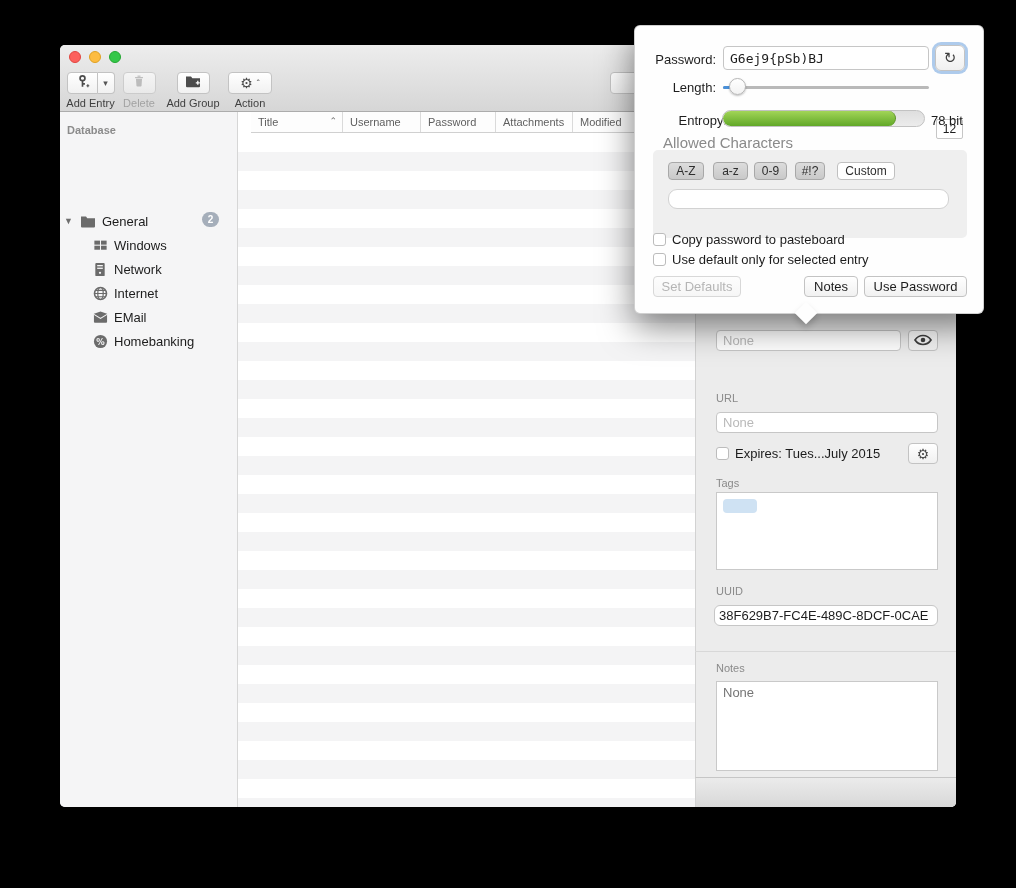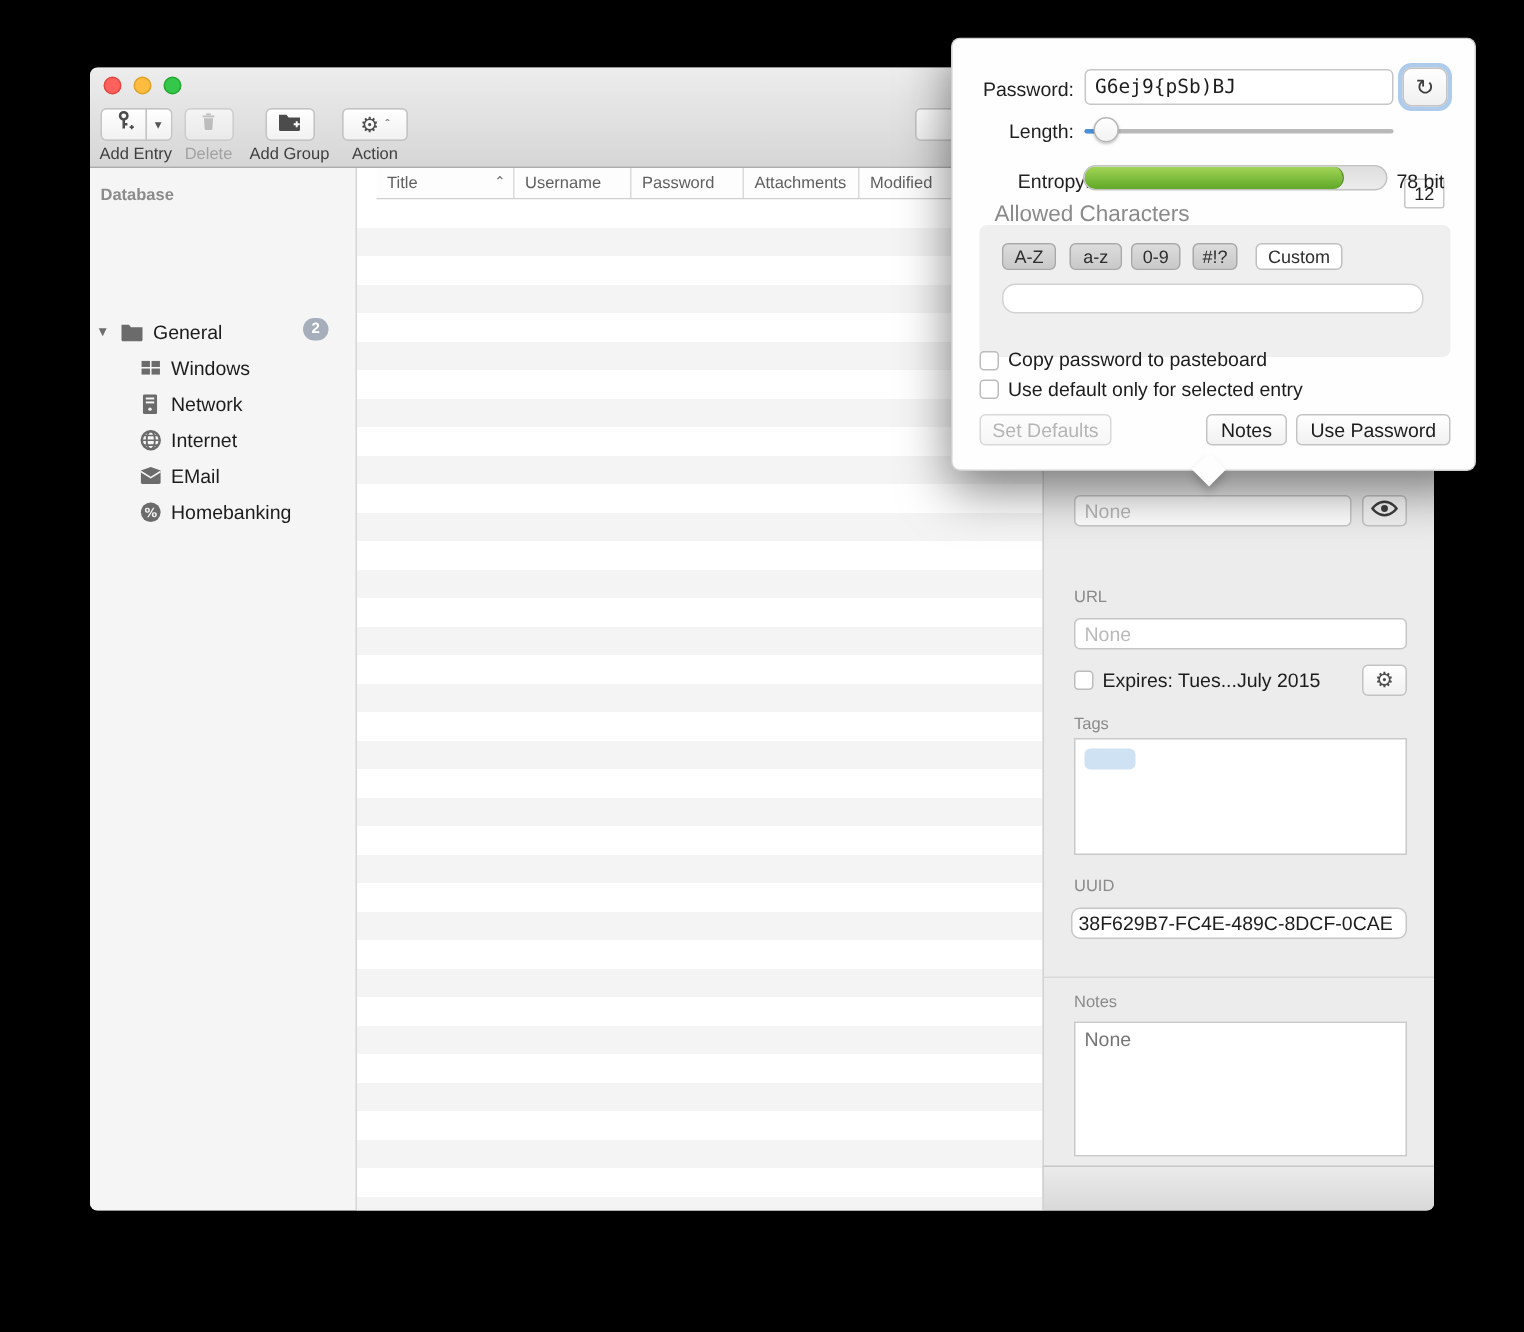--- a/index.html
+++ b/index.html
@@ -335,21 +335,21 @@
   <div class="pop-small" style="left:28px; top:108px;">Allowed Characters</div>
   <div id="char-box">
     <div class="char-btn sel" style="left:15px; width:36px;">A-Z</div>
     <div class="char-btn sel" style="left:60px; width:35px;">a-z</div>
     <div class="char-btn sel" style="left:101px; width:33px;">0-9</div>
     <div class="char-btn sel" style="left:142px; width:30px;">#!?</div>
     <div class="char-btn" style="left:184px; width:58px;">Custom</div>
     <input id="custom-input" value="" style="">
   </div>
 
-  <div class="cb-row" style="left:18px; top:206px;align-items:flex-end;">
+  <div class="cb-row" style="left:18px; top:206px;">
     <span class="cb"></span>
     <span>Copy password to pasteboard</span>
   </div>
   <div class="cb-row" style="left:18px; top:226px;">
     <span class="cb"></span>
     <span>Use default only for selected entry</span>
   </div>
 
   <div class="push-btn pop-btn disabled" style="left:18px; width:88px;">Set Defaults</div>
   <div class="push-btn pop-btn" style="left:169px; width:54px;">Notes</div>

